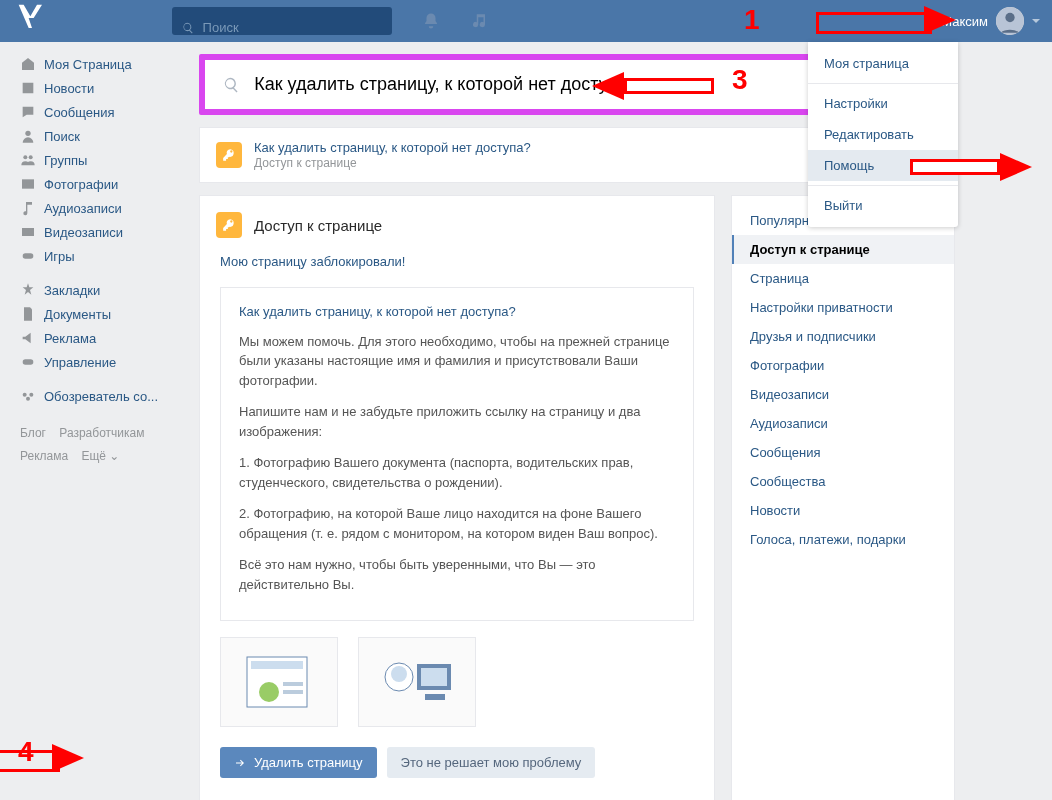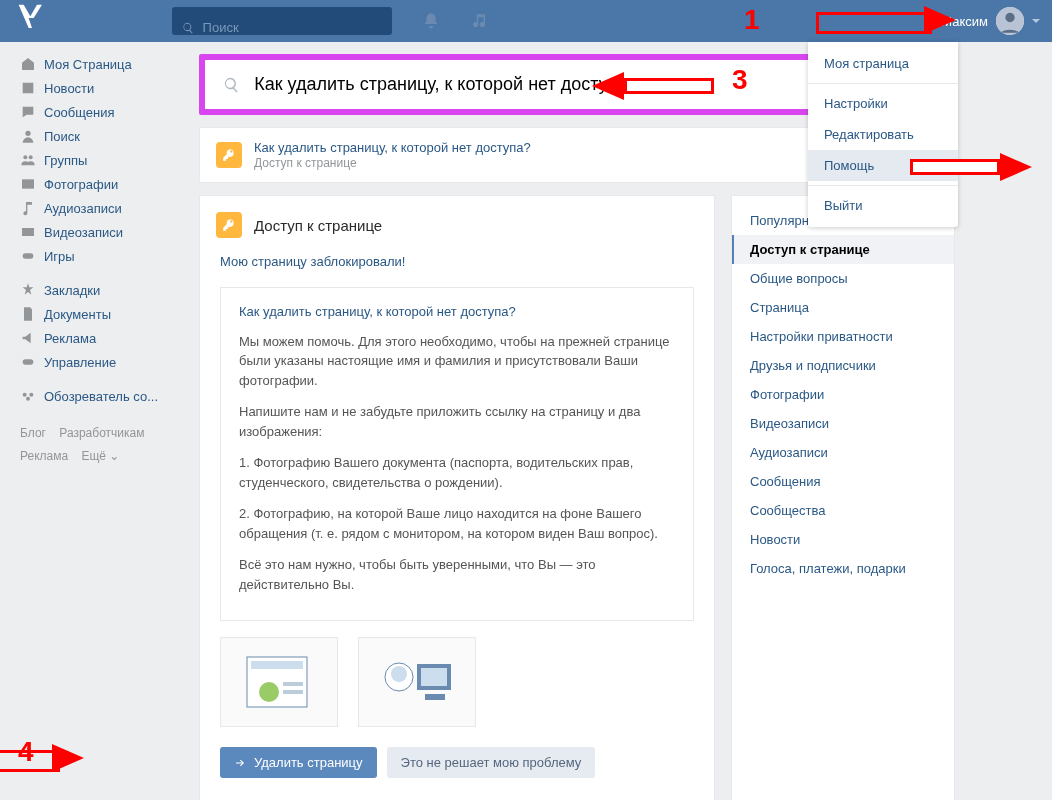--- a/index.html
+++ b/index.html
@@ -292,21 +292,20 @@
               </svg>
             <span>Удалить страницу</span>
           </div>
           <div class="btn btn-secondary">Это не решает мою проблему</div>
         </div>
       </div>
 
       <div class="right-col">
         <div class="item">Популярные</div>
         <div class="item active">Доступ к странице</div>
-        <div class="item">Общие вопросы</div>
         <div class="item">Страница</div>
         <div class="item">Настройки приватности</div>
         <div class="item">Друзья и подписчики</div>
         <div class="item">Фотографии</div>
         <div class="item">Видеозаписи</div>
         <div class="item">Аудиозаписи</div>
         <div class="item">Сообщения</div>
         <div class="item">Сообщества</div>
         <div class="item">Новости</div>
         <div class="item">Голоса, платежи, подарки</div>

